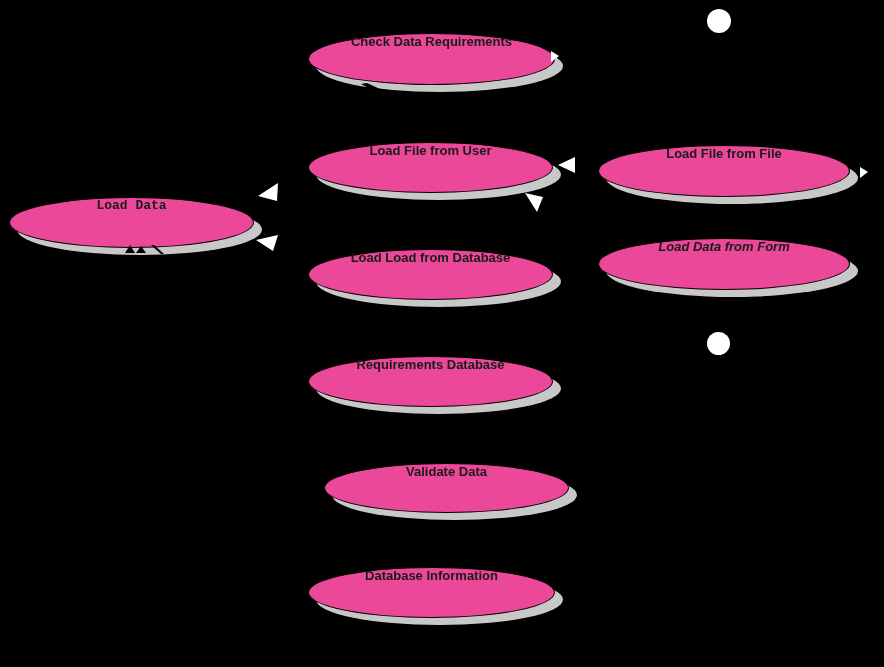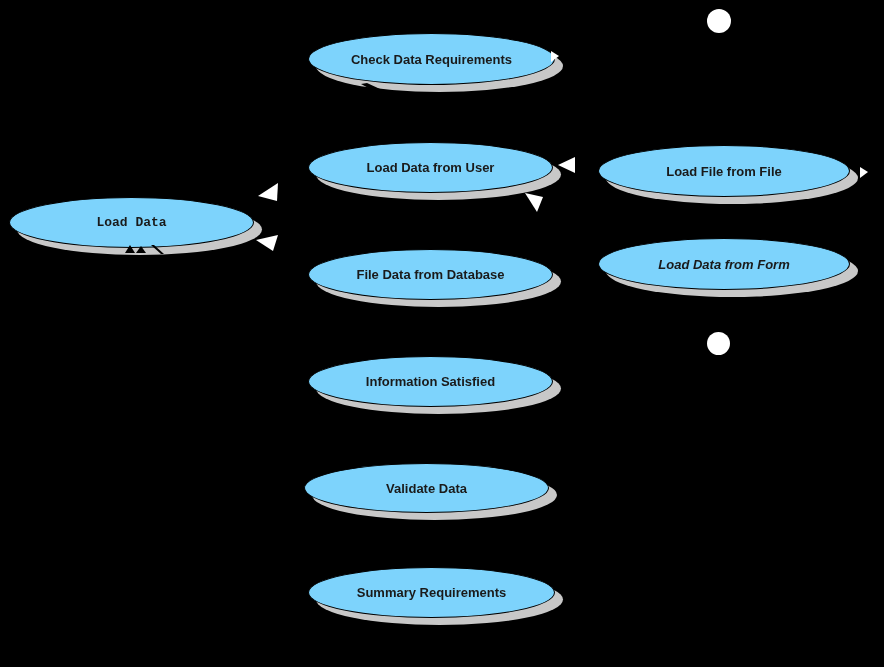--- a/index.html
+++ b/index.html
@@ -1,43 +1,43 @@
 <!DOCTYPE html>
 <html><head>
 <meta charset="utf-8">
 <style>
   html,body{margin:0;padding:0;}
   body{width:884px;height:667px;background:#000;position:relative;overflow:hidden;
        font-family:"Liberation Sans",sans-serif;}
-  .node{position:absolute;border-radius:50%;background:#7dd3fc;border:1.5px solid #000;
-        box-shadow:8px 7px 0 #c8c8c8;display:flex;align-items:center;justify-content:center;box-sizing:border-box;}
+  .node{position:absolute;border-radius:50%;background:#ec4899;border:1.5px solid #000;
+        box-shadow:8px 7px 0 #c8c8c8;display:flex;align-items:flex-start;justify-content:center;box-sizing:border-box;}
   .node span{font-weight:bold;font-size:13px;color:#1a1a1a;white-space:nowrap;}
   .circle{position:absolute;border-radius:50%;background:#fff;}
   svg.overlay{position:absolute;left:0;top:0;z-index:5;}
 </style>
 </head>
 <body>
 
 <div class="node" style="left:308px;top:33px;width:247px;height:52px;">
   <span>Check Data Requirements</span>
 </div>
 <div class="node" style="left:308px;top:142px;width:245px;height:51px;">
-  <span>Load Data from User</span>
+  <span>Load File from User</span>
 </div>
 <div class="node" style="left:308px;top:249px;width:245px;height:51px;">
-  <span>File Data from Database</span>
+  <span>Load Load from Database</span>
 </div>
 <div class="node" style="left:308px;top:356px;width:245px;height:51px;">
-  <span>Information Satisfied</span>
+  <span>Requirements Database</span>
 </div>
-<div class="node" style="left:304px;top:463px;width:245px;height:50px;">
+<div class="node" style="left:324px;top:463px;width:245px;height:50px;">
   <span>Validate Data</span>
 </div>
 <div class="node" style="left:308px;top:567px;width:247px;height:51px;">
-  <span>Summary Requirements</span>
+  <span>Database Information</span>
 </div>
 <div class="node" style="left:9px;top:197px;width:245px;height:51px;font-family:Liberation Mono, monospace;">
   <span>Load Data</span>
 </div>
 <div class="node" style="left:598px;top:145px;width:252px;height:52px;">
   <span>Load File from File</span>
 </div>
 <div class="node" style="left:598px;top:238px;width:252px;height:52px;font-style:italic;">
   <span>Load Data from Form</span>
 </div>

